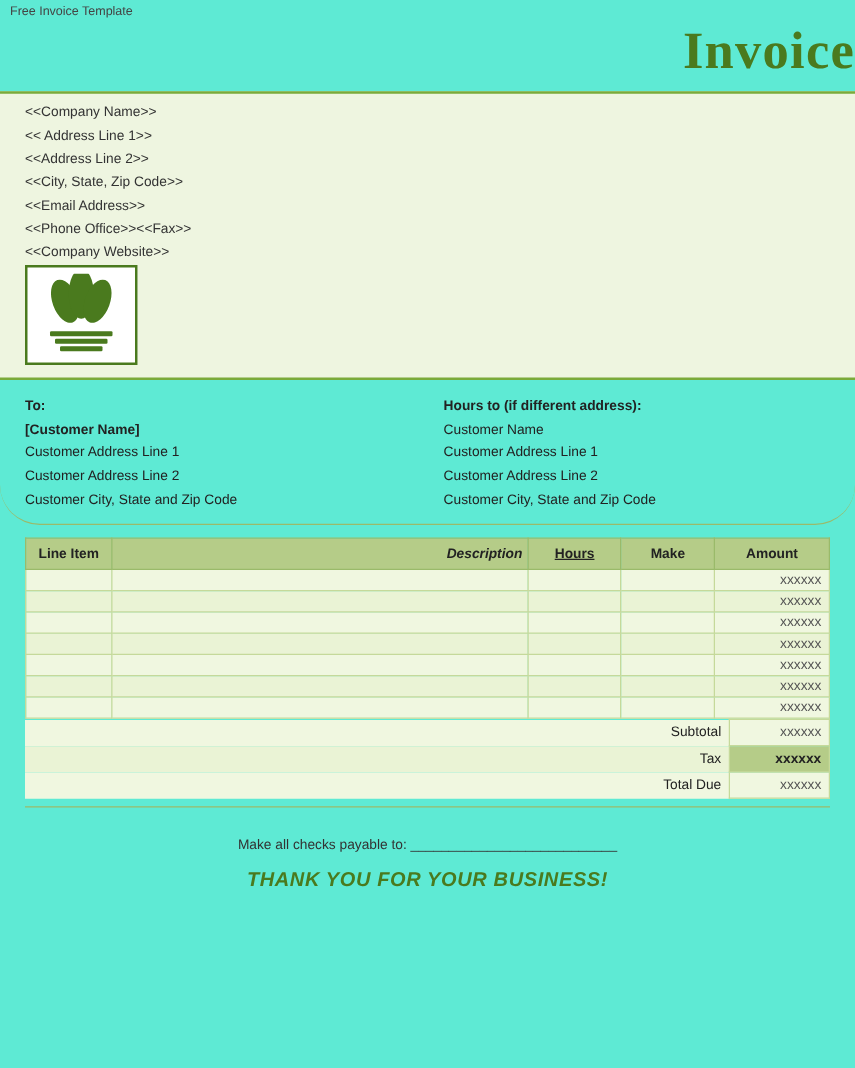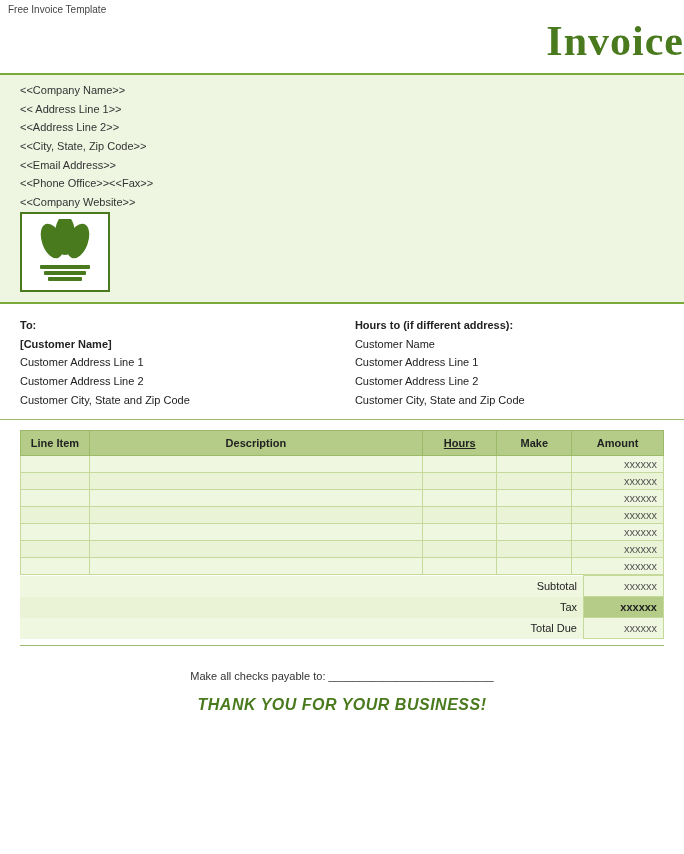--- a/index.html
+++ b/index.html
@@ -9,21 +9,21 @@
       min-height: 854px;
       background-color: #e8f0d8;
       font-family: Arial, sans-serif;
       font-size: 12px;
       color: #222;
     }
 
     .page {
       width: 684px;
       min-height: 854px;
-      background-color: #ffffff;
+      background-color: #5eead4;
       padding: 0;
       position: relative;
     }
 
     .top-label {
       font-size: 10px;
       color: #444;
       padding: 4px 8px 0 8px;
     }
 
@@ -68,20 +68,21 @@
     .logo-svg {
       width: 70px;
       height: 65px;
     }
 
     .address-section {
       display: flex;
       justify-content: space-between;
       padding: 12px 20px 10px 20px;
       border-bottom: 1px solid #9aba6a;
+      border-radius: 32px;
     }
 
     .bill-to, .ship-to {
       font-size: 11px;
       line-height: 1.7;
       color: #222;
       width: 48%;
     }
 
     .bill-to .label, .ship-to .label {
@@ -111,21 +112,22 @@
       background-color: #b5cc88;
       color: #222;
       font-weight: bold;
       font-size: 11px;
       padding: 6px 4px;
       border: 1px solid #9aba6a;
       text-align: center;
     }
 
     thead tr th.desc-col {
-      text-align: center;
+      text-align: right;
+      font-style: italic;
     }
 
     tbody tr td {
       border: 1px solid #c5d99a;
       height: 15px;
       font-size: 11px;
       padding: 2px 6px;
       background-color: #f0f7e0;
     }
 

